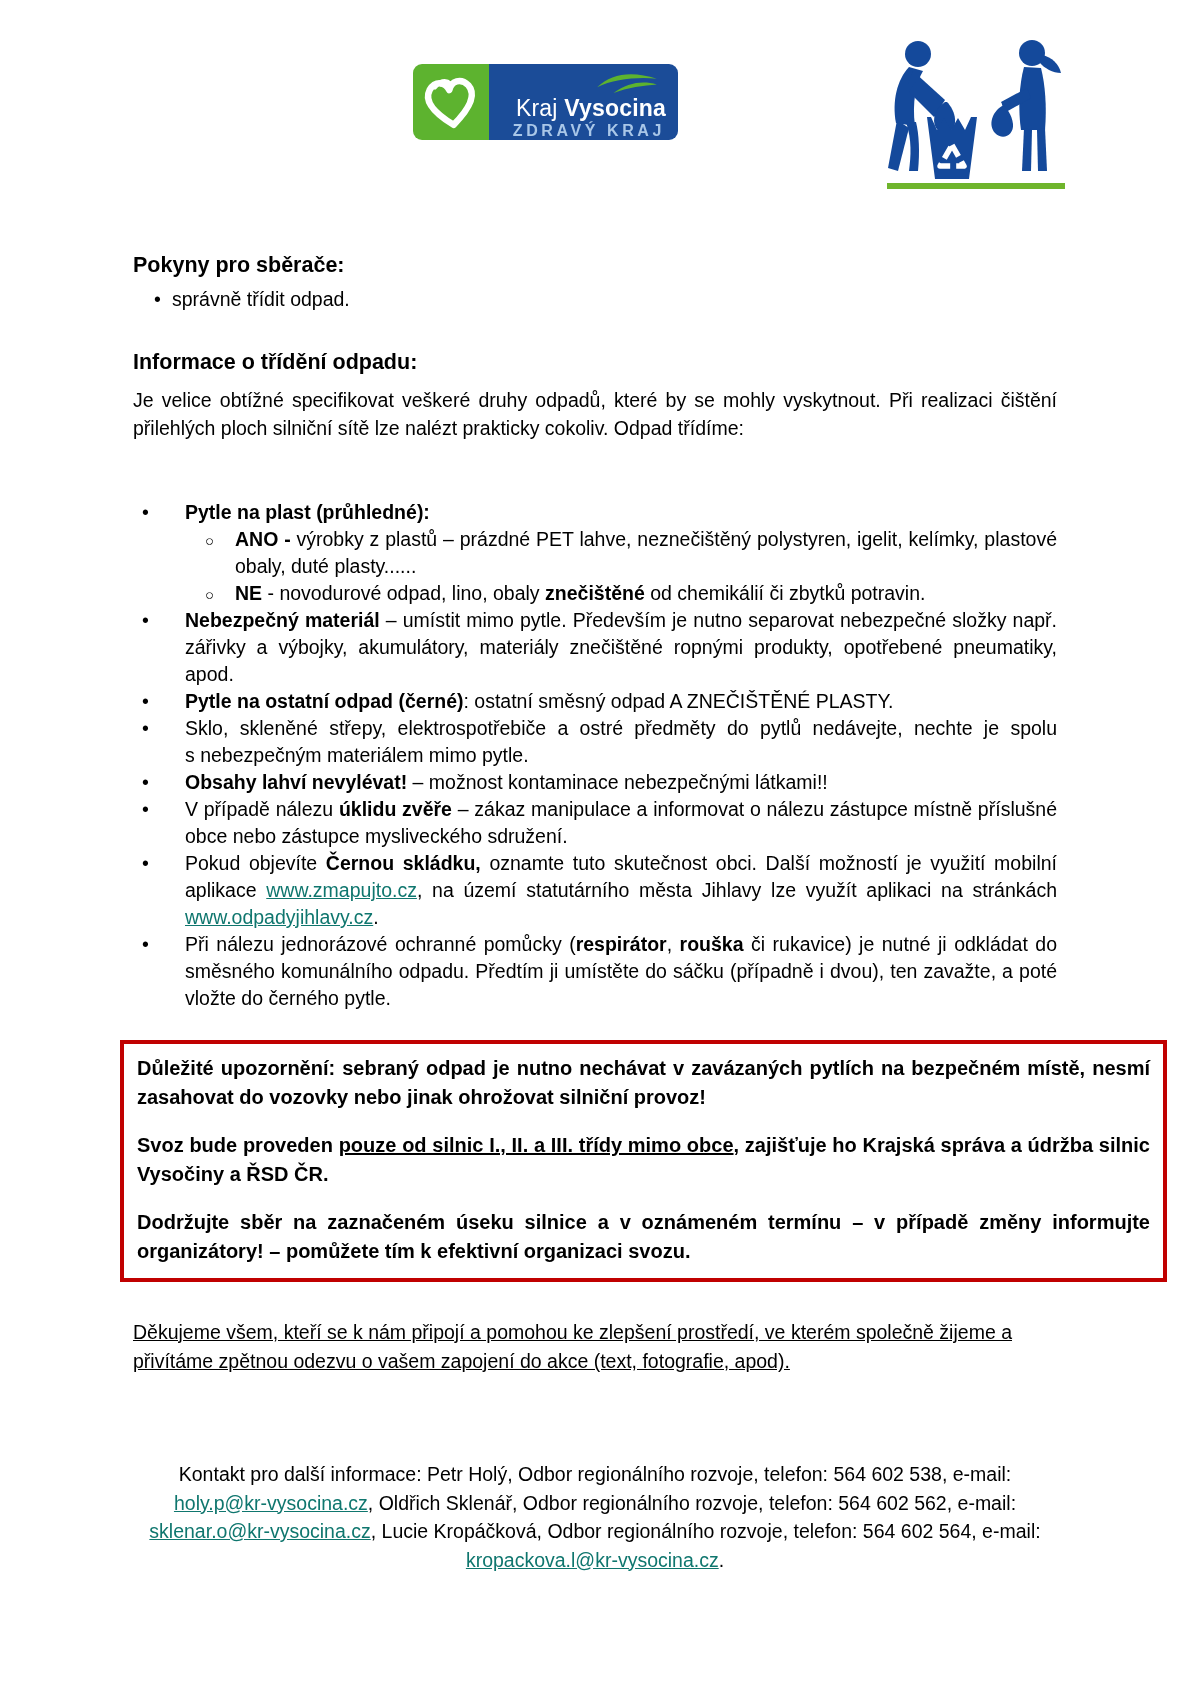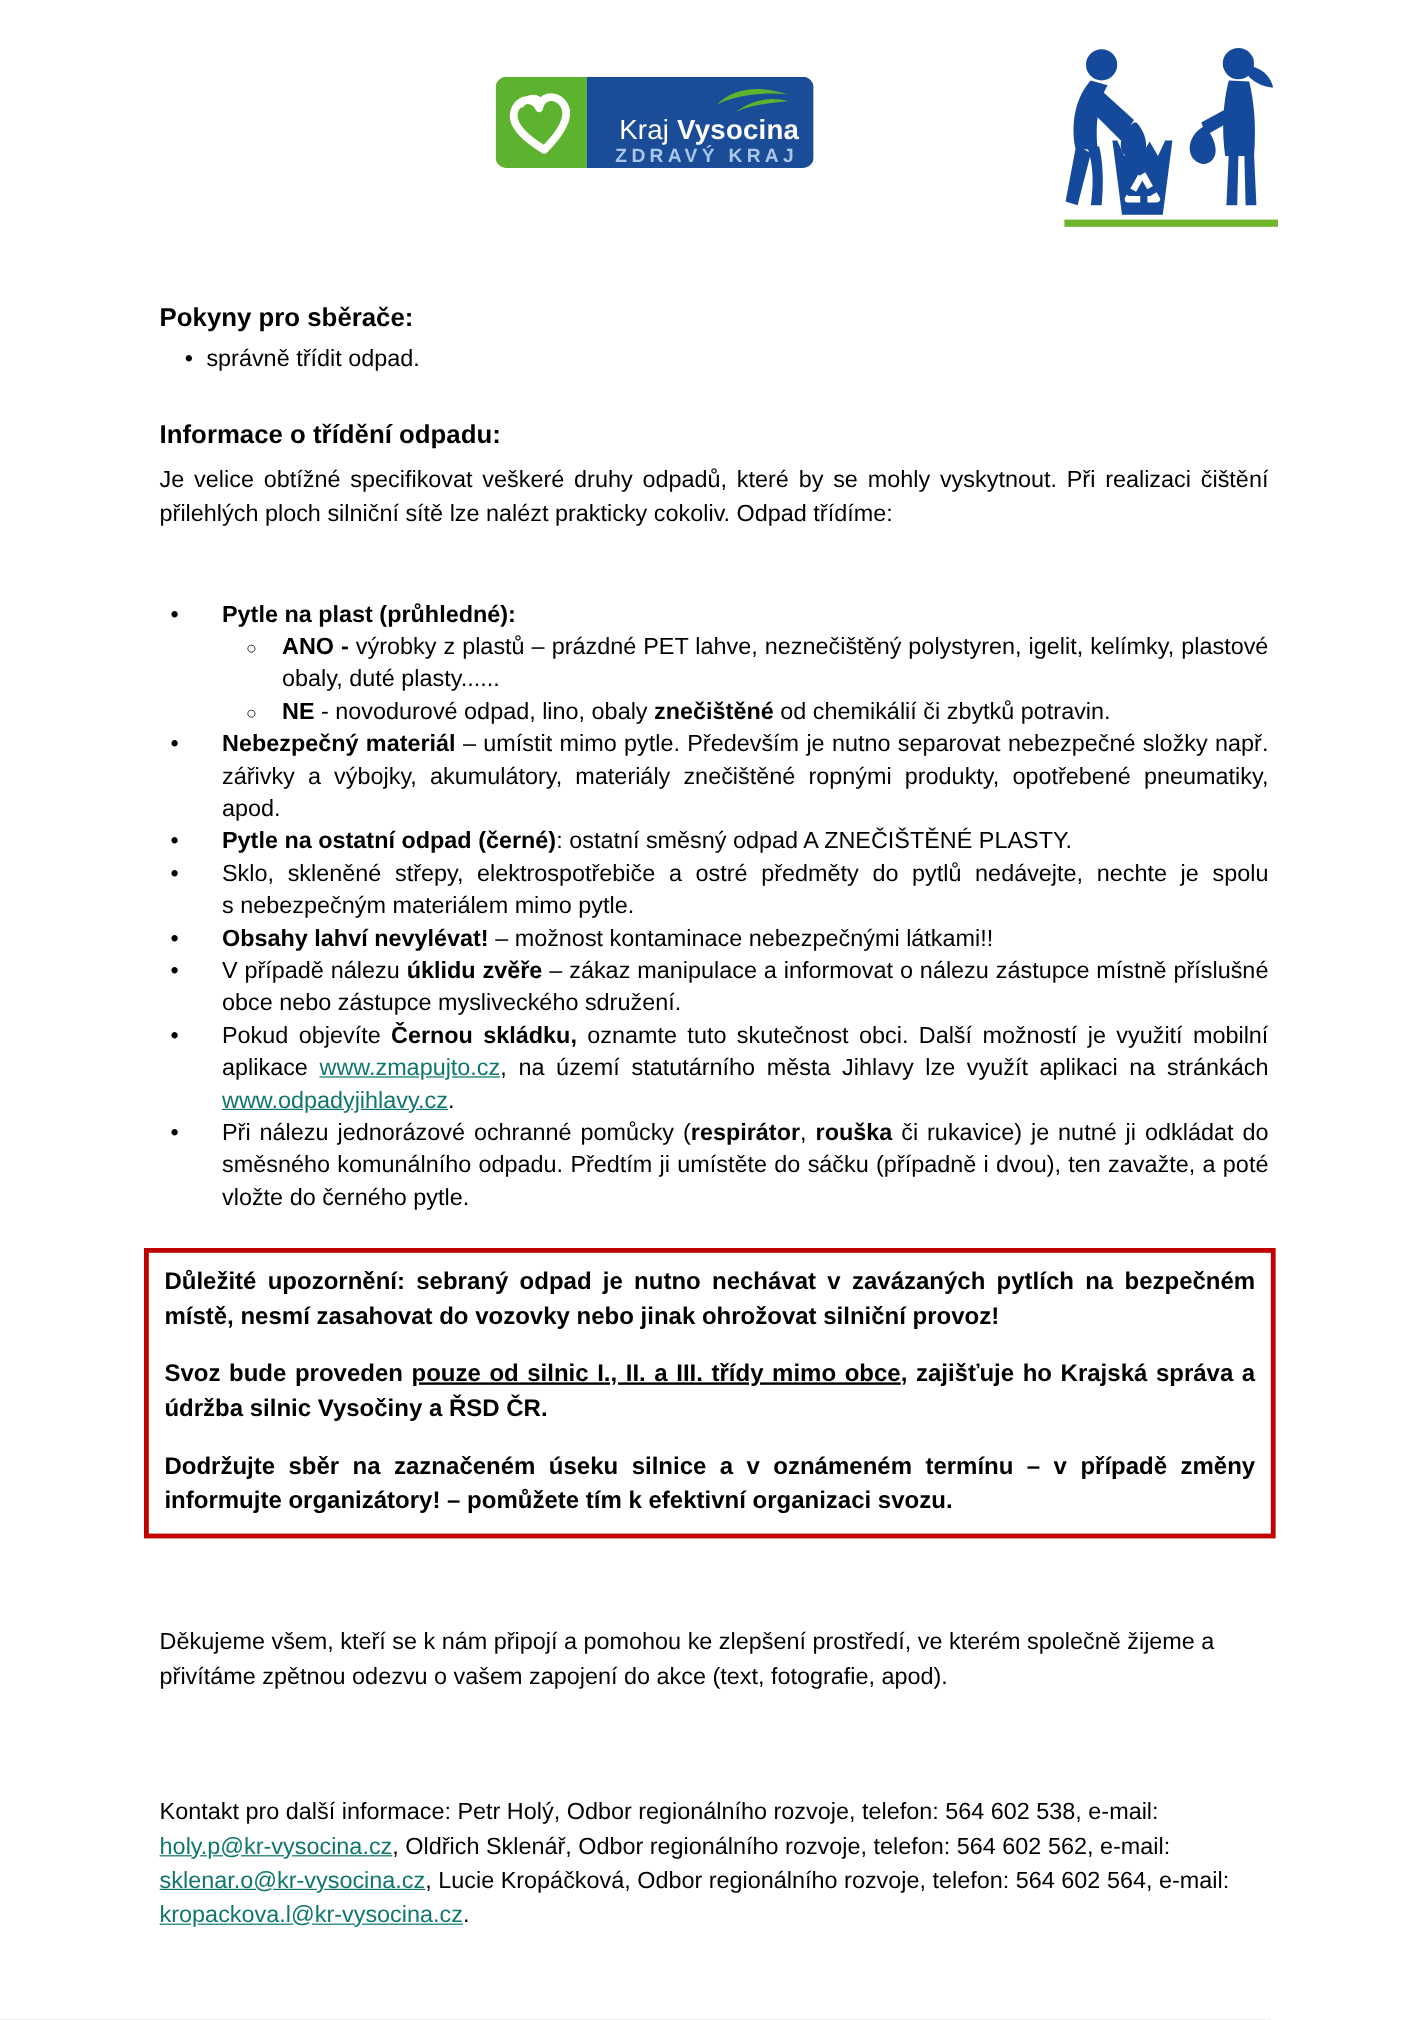--- a/index.html
+++ b/index.html
@@ -32,27 +32,27 @@
   .ul2{list-style:none;margin:57px 0 0;padding:0;}
   .ul2>li{position:relative;padding-left:52px;line-height:27px;text-align:justify;}
   .ul2>li::before{content:"•";position:absolute;left:9px;}
   .ul3{list-style:none;margin:0;padding:0;}
   .ul3>li{position:relative;padding-left:50px;text-align:justify;}
   .ul3>li::before{content:"○";position:absolute;left:20px;top:1px;font-size:15px;}
   .b{font-weight:700;}
   .u{text-decoration:underline;}
   a.lnk{color:#0f766e;text-decoration:underline;cursor:pointer;}
   .notice{
-    box-sizing:border-box;border:4px solid #c00000;margin:28px 0 0 -13px;width:943px;
+    box-sizing:border-box;border:4px solid #c00000;margin:28px 0 0 -13px;width:1047px;
     padding:10px 13px 13px;font-weight:700;font-size:20px;line-height:28.5px;
   }
   .notice p{text-align:justify;margin:0;}
   .notice p + p{margin-top:20px;}
-  .thanks{margin-top:72px;line-height:29px;}
-  .contact{margin-top:84px;line-height:28.5px;}
+  .thanks{margin-top:36px;line-height:29px;text-decoration:underline;}
+  .contact{margin-top:84px;line-height:28.5px;text-align:center;}
 </style>
 </head>
 <body>
 
 <div class="page">
 
   <div class="header">
 
     <div class="logo-kv">
       <div class="logo-heart">

